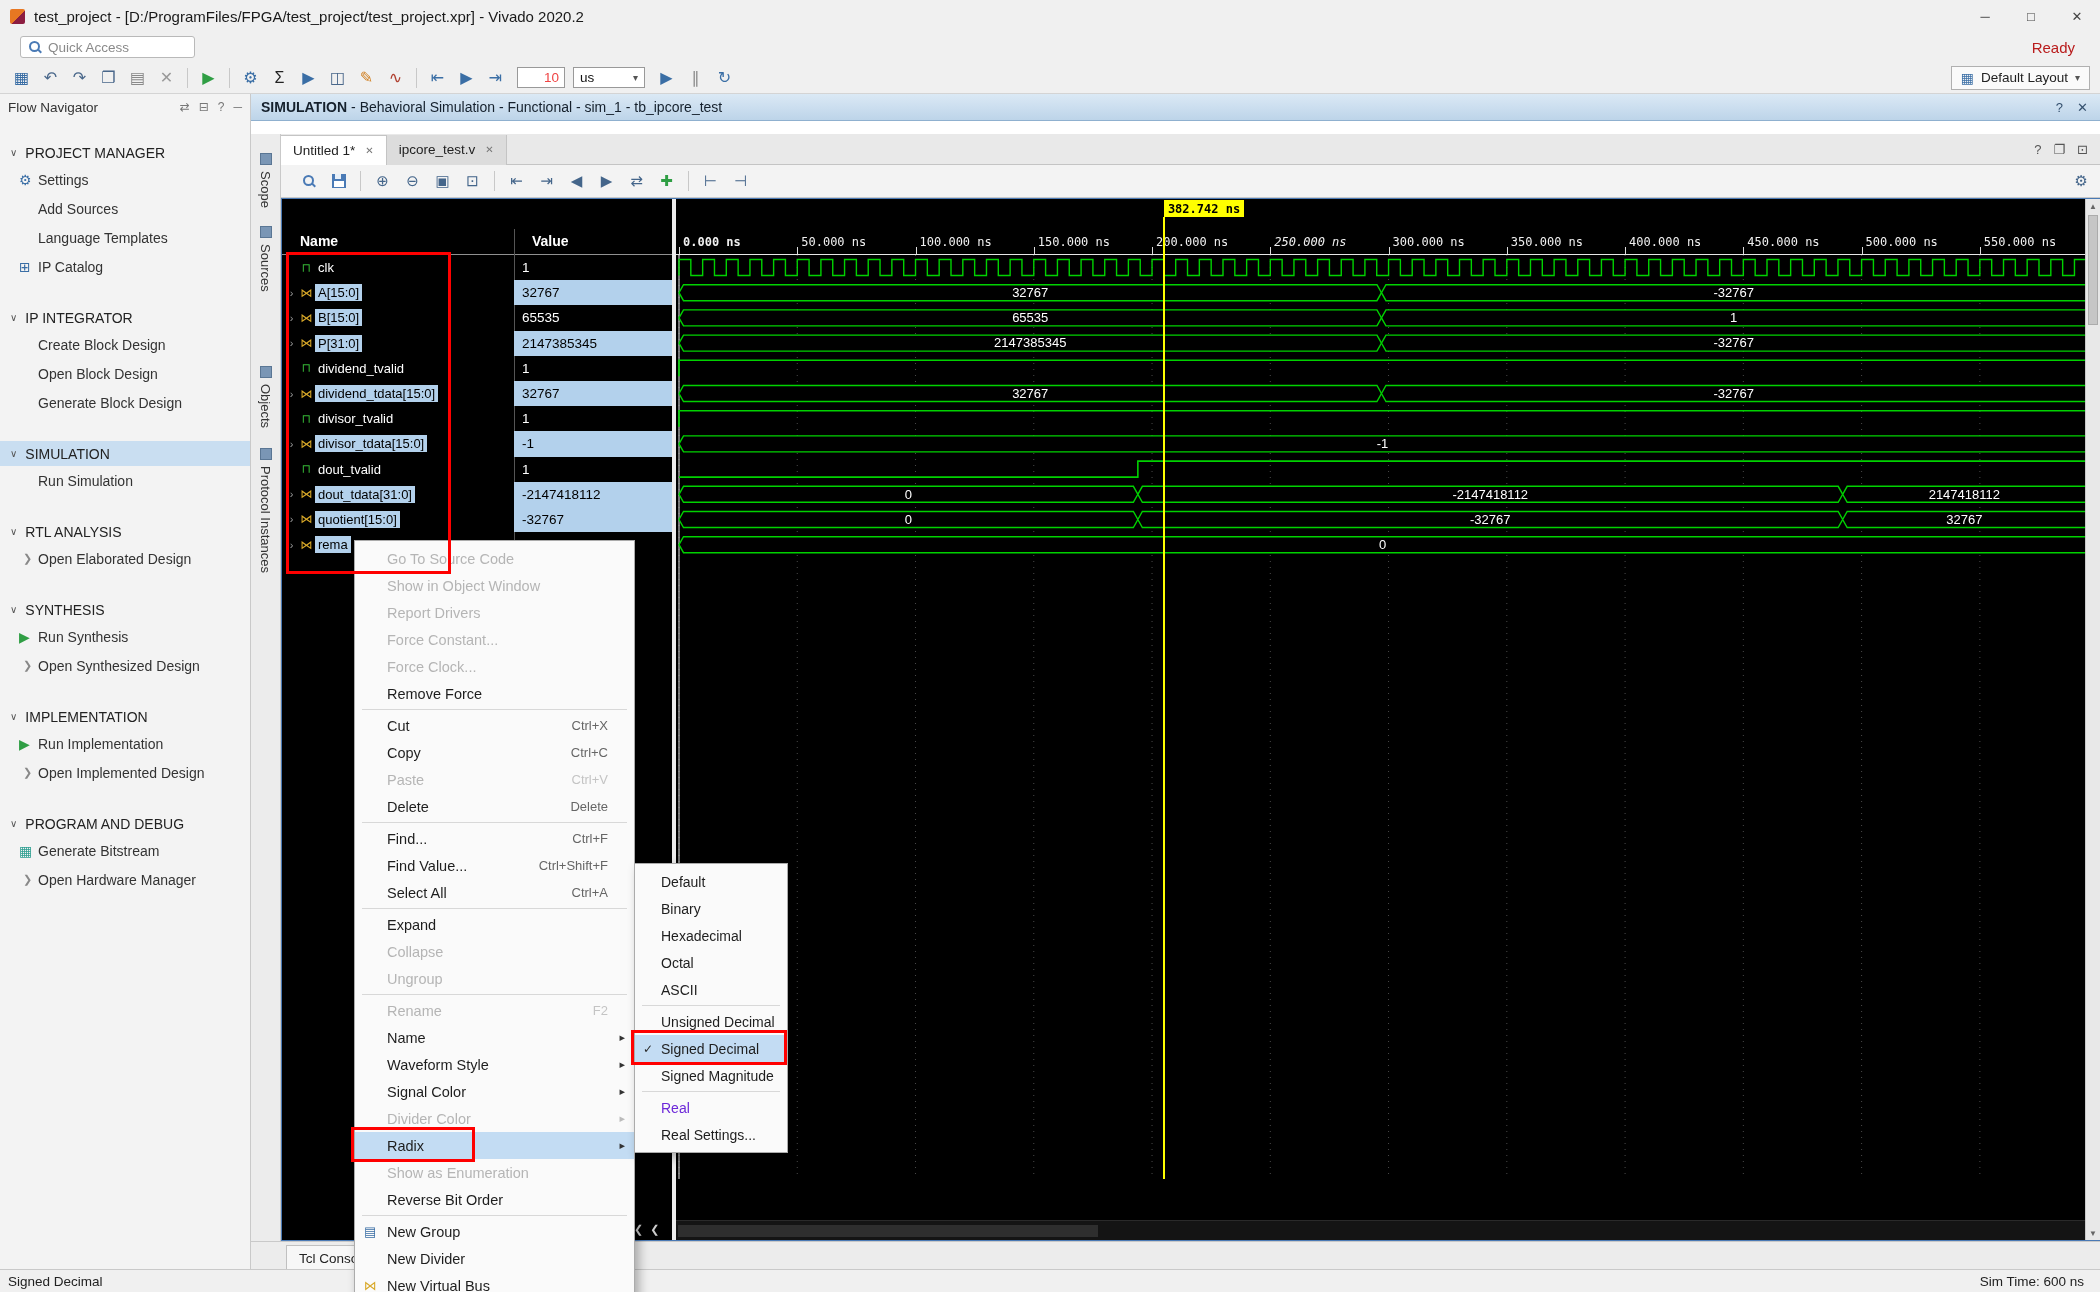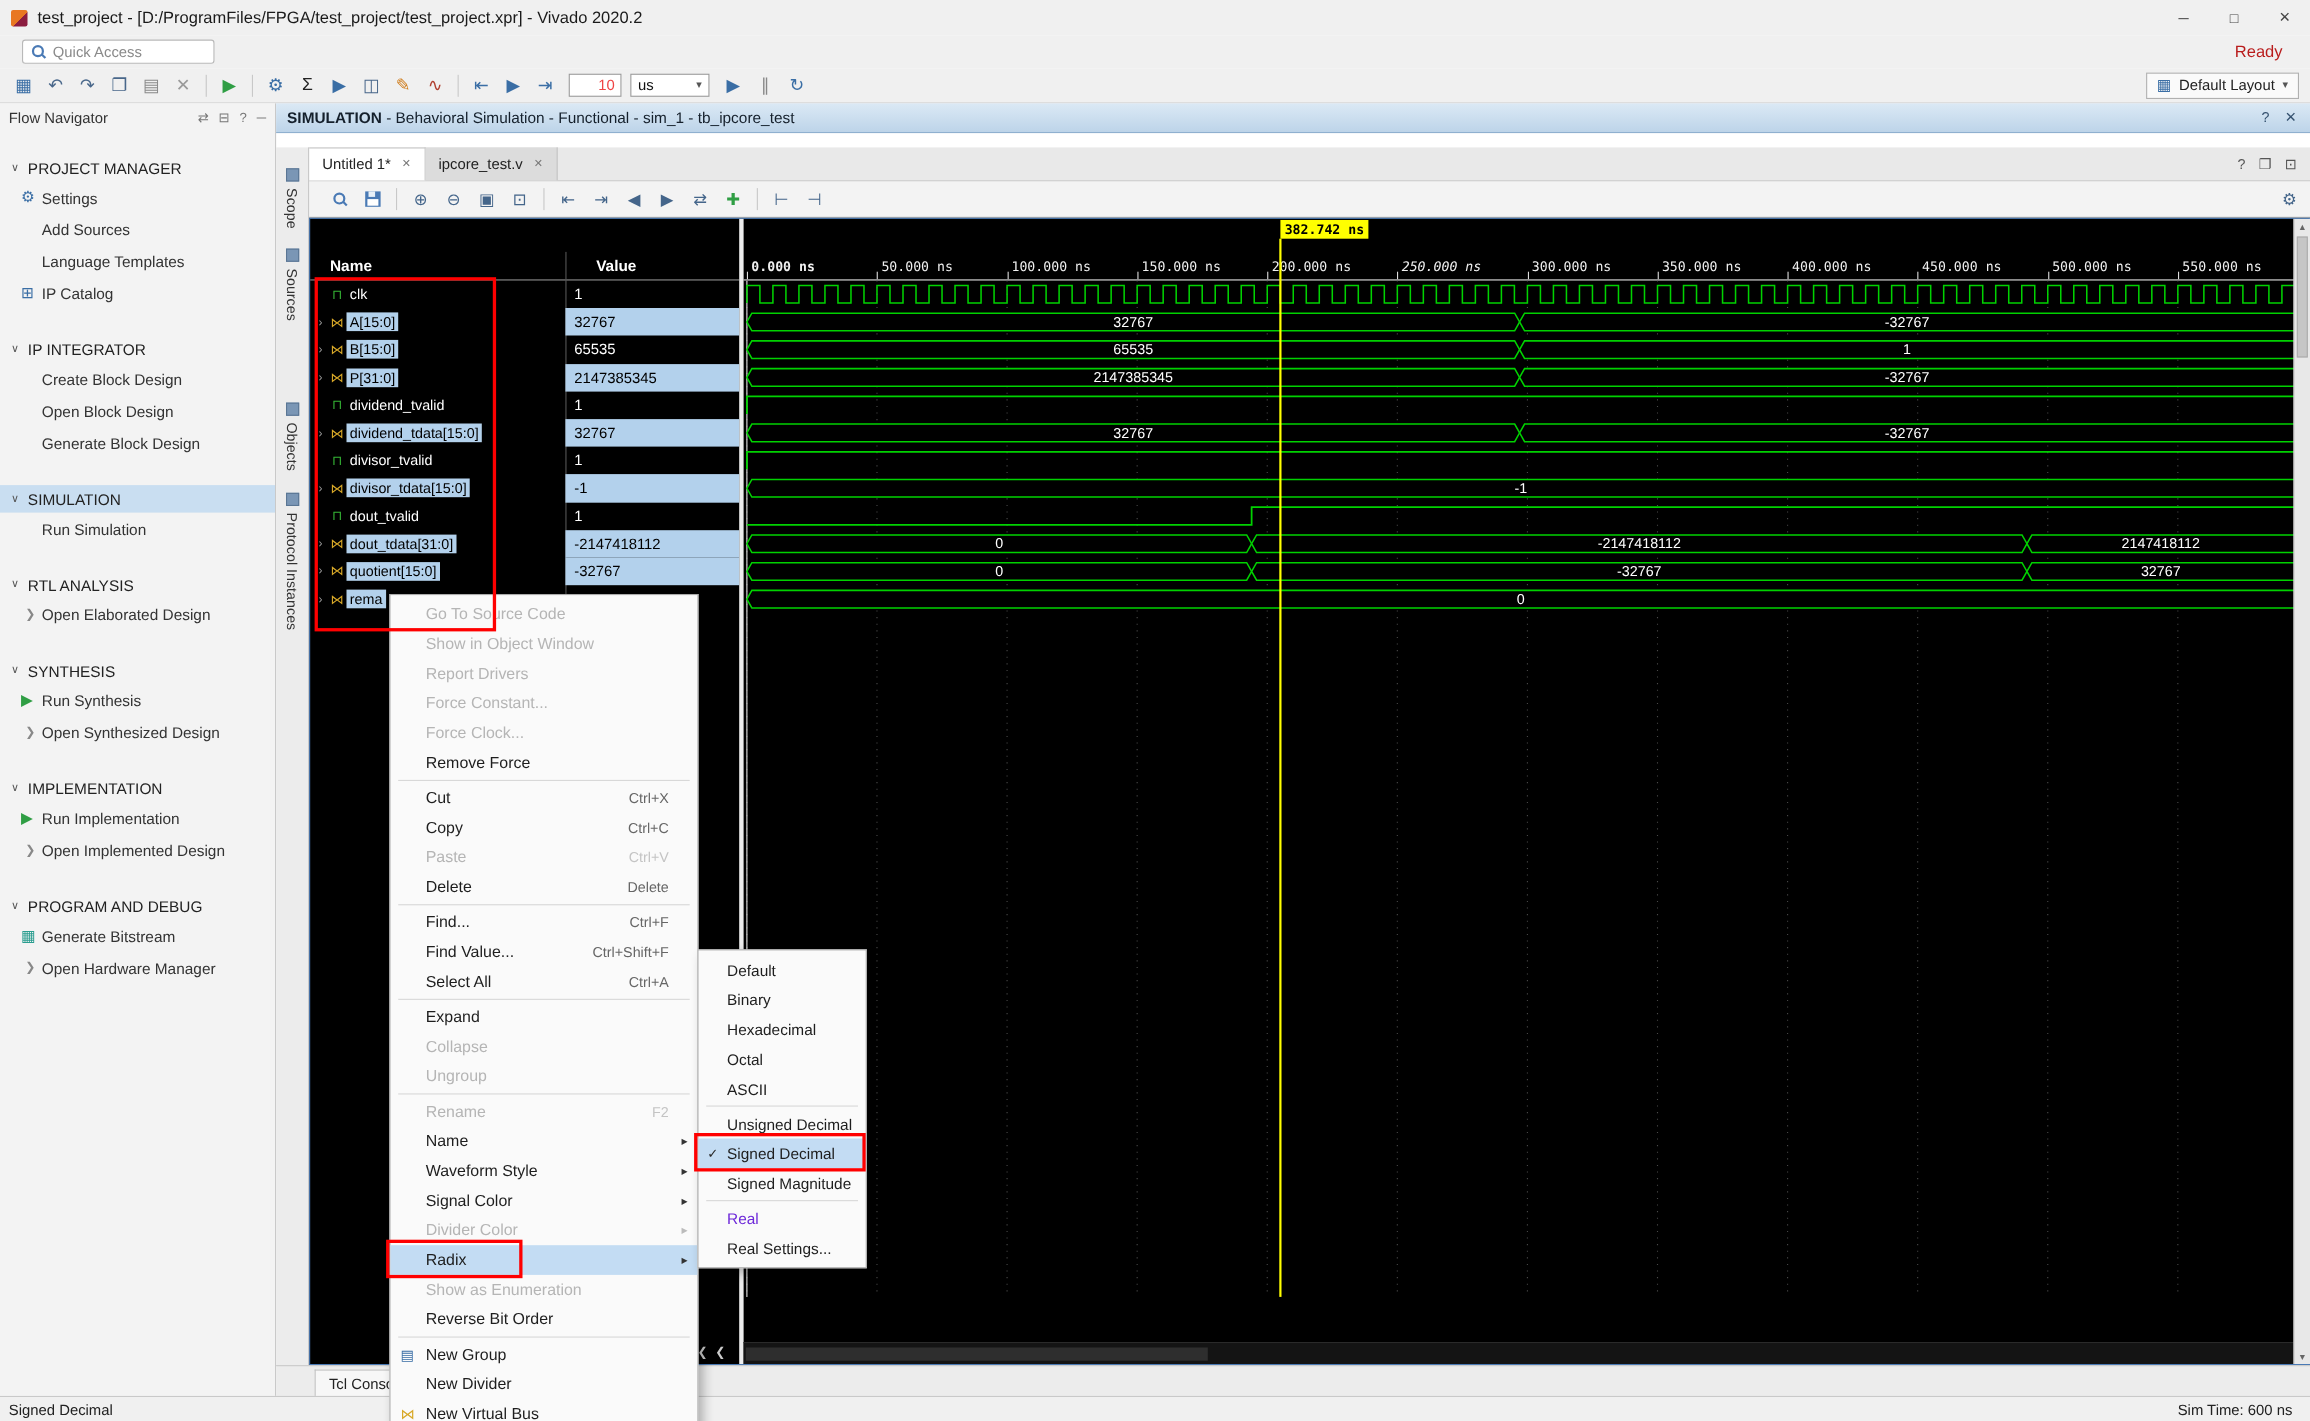--- a/index.html
+++ b/index.html
@@ -49,21 +49,21 @@
   .fn-item{height:29px;display:flex;align-items:center;padding-left:38px;font-size:14px;color:#333;position:relative}
   .fn-chev{position:absolute;left:23px;color:#888;font-size:11px}
   .fn-icon{position:absolute;left:19px;font-size:14px}
 
   
   #sim-header{left:251px;top:94px;width:1849px;height:27px;background:linear-gradient(#dbe9f5,#bdd4e9);border-bottom:1px solid #8fb0cf;display:flex;align-items:center;padding-left:10px;font-size:14px;color:#15202c}
   #sim-header b{margin-right:4px}
   .sim-icons{margin-left:auto;display:flex;gap:14px;color:#34506e;font-size:13px;padding-right:12px}
 
   
-  #tab-bar{left:281px;top:134px;width:1819px;height:31px;background:#e9e9e9;border-bottom:1px solid #c4c4c4;display:flex;align-items:flex-end}
+  #tab-bar{left:281px;top:134px;width:1819px;height:31px;background:#e9e9e9;border-bottom:1px solid #c4c4c4;display:flex;align-items:center}
   .tab{height:30px;display:flex;align-items:center;padding:0 12px;font-size:13.5px;color:#222;background:#dcdcdc;border-right:1px solid #c4c4c4;gap:10px}
   .tab.active{background:#fff;border-top:1px solid #c4c4c4}
   .tab-close{font-size:10px;color:#777}
   .tabbar-icons{position:absolute;right:12px;top:8px;display:flex;gap:12px;color:#555;font-size:13px}
 
   
   #wave-toolbar{left:281px;top:165px;width:1819px;height:33px;background:#f3f3f3;border-bottom:1px solid #c9c9c9;display:flex;align-items:center;gap:3px;padding-left:14px}
   .wtb-btn{width:27px;height:26px;display:flex;align-items:center;justify-content:center;font-size:15px;color:#44658a}
   #wave-gear{position:absolute;right:12px;color:#44658a;font-size:15px}
 
@@ -76,21 +76,21 @@
   .vtab:nth-child(4){margin-top:10px}
   .vtab-icon{width:12px;height:12px;background:#7a96b5;border:1px solid #5a7694;margin-bottom:6px}
   .vtab-label{writing-mode:vertical-rl}
 
   
   #wave-window{left:281px;top:198px;width:1819px;height:1043px;background:#000;border:1px solid #4a7ab5}
   #wave-window .abs{position:absolute}
   #cursor-label{top:1px;height:17px;background:#ffff00;color:#000;font-size:12px;display:flex;align-items:center;padding:0 4px;font-family:"DejaVu Sans Mono",monospace;font-weight:bold}
   #col-header{left:0;top:30px;width:390px;height:26px;border-bottom:1px solid #909090;color:#fff;font-weight:bold;font-size:14px}
   #name-header{position:absolute;left:18px;top:4px}
-  #value-header{position:absolute;left:260px;top:4px}
+  #value-header{position:absolute;left:250px;top:4px}
   #ruler{left:394px;top:30px;width:1410px;height:26px;border-bottom:1px solid #e6e6e6;overflow:hidden}
   .ruler-tick{position:absolute;bottom:0;width:1px;height:7px;background:#ddd}
   .ruler-label{position:absolute;bottom:5px;font-size:12px;color:#f0f0f0;font-family:"DejaVu Sans Mono",monospace;white-space:nowrap}
   #col-divider{left:232px;top:30px;width:1px;height:330px;background:#555}
   #panel-divider{left:390px;top:0;width:4px;height:1041px;background:#ededed}
   #name-col{left:0;top:56px;width:232px}
   #value-col{left:232px;top:56px;width:158px}
   .wrow{height:25.2px;display:flex;align-items:center;font-size:13px;color:#fff;white-space:nowrap}
   .vrow{padding-left:8px;font-size:13.5px}
   .vrow.sel{background:#b3d1ec;color:#000}

